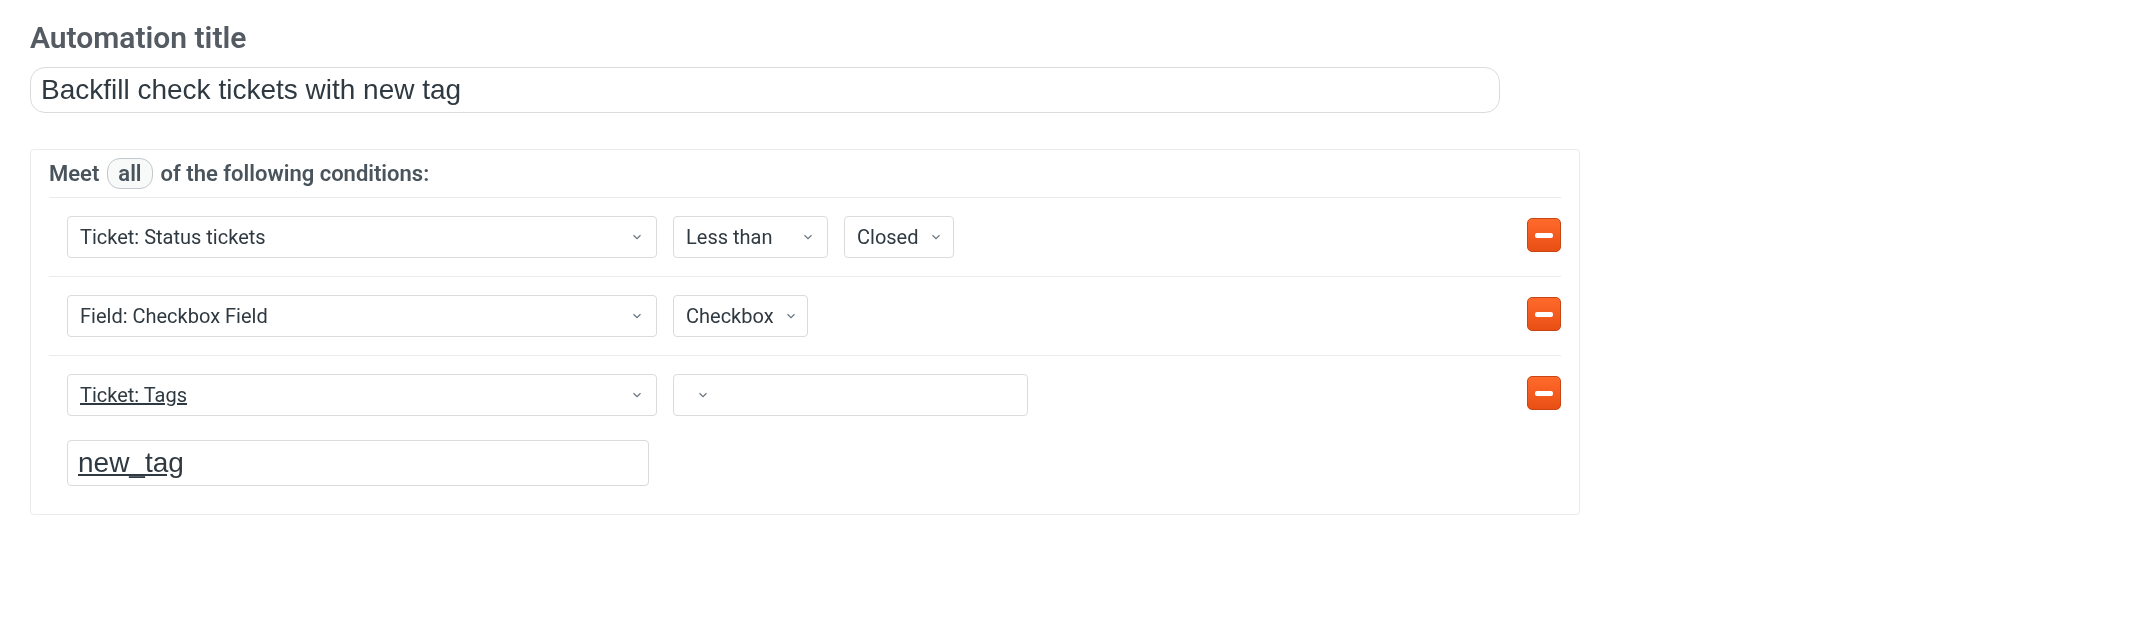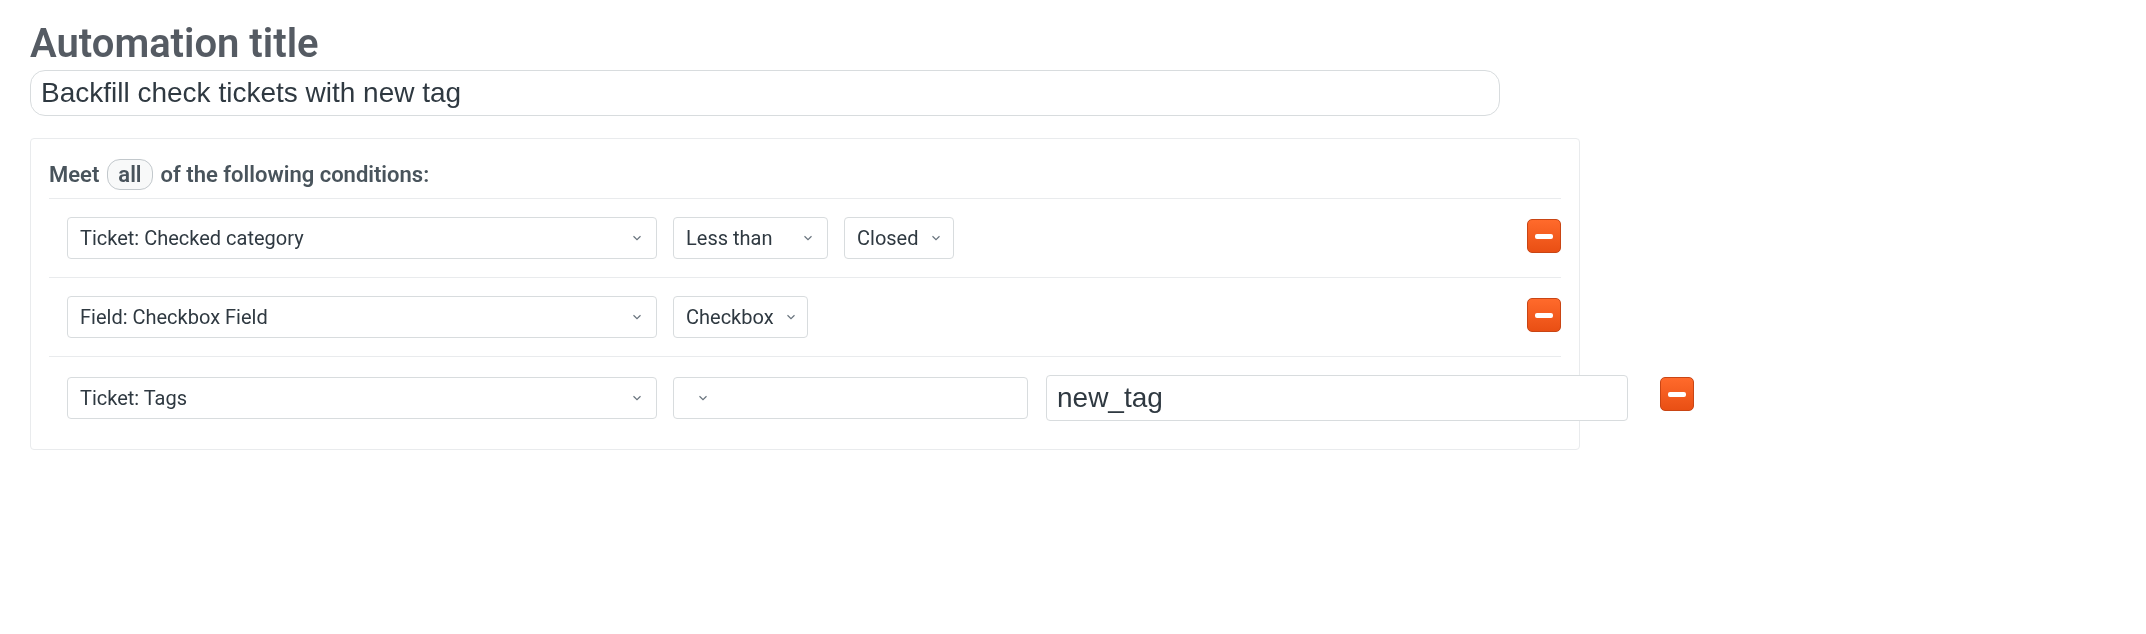--- a/index.html
+++ b/index.html
@@ -8,40 +8,40 @@
     padding: 0;
   }
   body {
     font-family: -apple-system, BlinkMacSystemFont, "Segoe UI", Roboto, Helvetica, Arial, sans-serif;
     background: #ffffff;
     padding: 20px 30px;
     color: #2f3941;
     font-size: 20px;
   }
   .section-title {
-    font-size: 40px;
+    font-size: 30px;
     font-weight: 600;
     color: #555b63;
-    margin-bottom: 3px;
+    margin-bottom: 12px;
   }
   .title-input {
     width: 100%;
     max-width: 1470px;
     font-size: 28px;
     padding: 6px 10px;
     border: 1px solid #d8dcde;
     border-radius: 15px;
     color: #2f3941;
     background: #fff;
   }
   .conditions-panel {
-    margin-top: 22px;
+    margin-top: 36px;
     border: 1px solid #e9ebed;
     border-radius: 4px;
-    padding: 20px 18px 10px 18px;
+    padding: 8px 18px 10px 18px;
     max-width: 1550px;
   }
   .meet-line {
     font-size: 22px;
     font-weight: 600;
     color: #49545c;
     display: flex;
     align-items: center;
     gap: 8px;
     margin-bottom: 8px;
@@ -118,22 +118,23 @@
     margin-top: 2px;
   }
   .remove-btn .bar {
     width: 18px;
     height: 5px;
     background: #fff;
     border-radius: 2px;
   }
   .tags-col {
     display: flex;
-    flex-direction: row;
-    gap: 18px;
+    flex-direction: column;
+    gap: 24px;
+    text-decoration: underline;
   }
   .tags-top {
     display: flex;
     gap: 16px;
     align-items: center;
   }
 </style>
 </head>
 <body>
 
@@ -146,21 +147,21 @@
 
   <div class="meet-line">
     <span>Meet</span>
     <span class="logic-pill">all</span>
     <span>of the following conditions:</span>
   </div>
 
   <div class="cond-row">
     <div class="cond-fields">
       <div class="select-box wide">
-        <span>Ticket: Checked category</span>
+        <span>Ticket: Status tickets</span>
         <svg class="chevron" width="14" height="14" viewBox="0 0 24 24" fill="none" stroke="#68737d" stroke-width="2">
             <polyline points="6 9 12 15 18 9"></polyline>
           </svg>
       </div>
       <div class="select-box med">
         <span>Less than</span>
         <svg class="chevron" width="14" height="14" viewBox="0 0 24 24" fill="none" stroke="#68737d" stroke-width="2">
             <polyline points="6 9 12 15 18 9"></polyline>
           </svg>
       </div>

